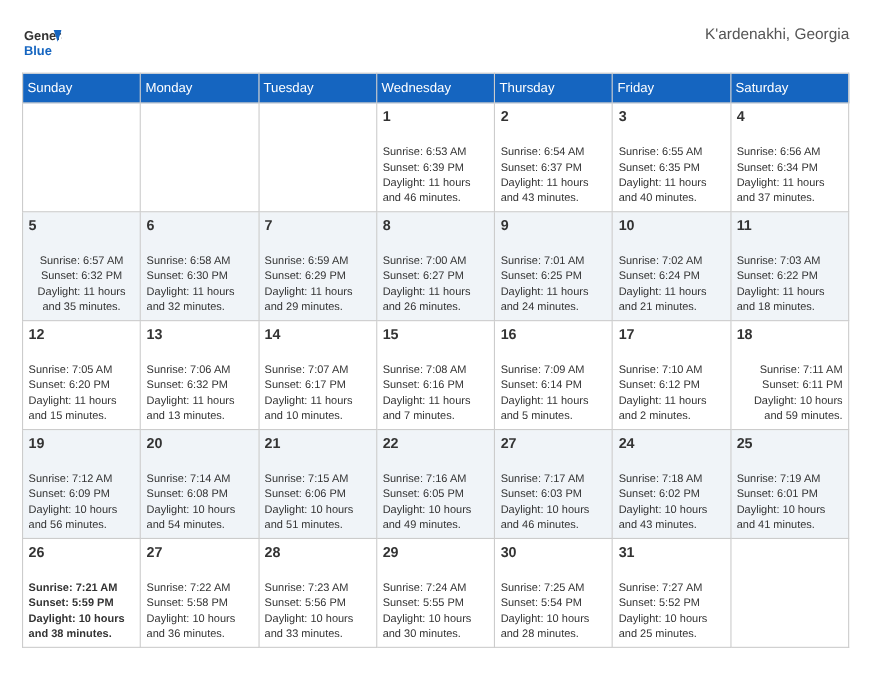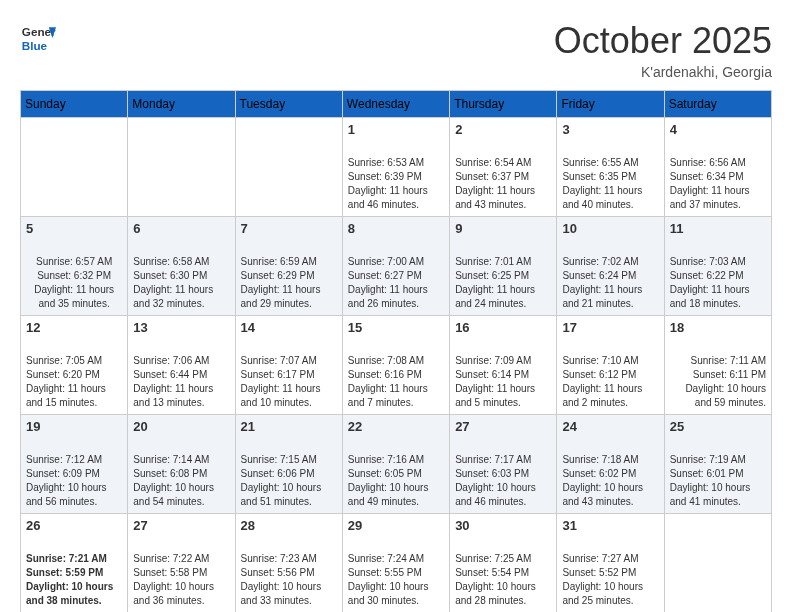--- a/index.html
+++ b/index.html
@@ -38,21 +38,21 @@
       color: #555;
       margin-top: 2px;
     }
     .calendar {
       width: 100%;
       border-collapse: collapse;
       font-size: 11px;
     }
     .calendar th {
       background-color: #1565c0;
-      color: #000000;
+      color: #ffffff;
       padding: 6px 4px;
       text-align: left;
       font-size: 12px;
       font-weight: normal;
       border: 1px solid #ccc;
     }
     .calendar td {
       border: 1px solid #ccc;
       vertical-align: top;
       padding: 4px 5px;
@@ -90,21 +90,20 @@
 
 <div class="header">
   <div class="logo">
     <svg class="logo-icon" viewBox="0 0 40 40">
       <text x="2" y="18" font-size="13" font-weight="bold" fill="#333">General</text>
       <text x="2" y="33" font-size="13" font-weight="bold" fill="#1565c0">Blue</text>
       <polygon points="32,8 40,8 36,20" fill="#1565c0"></polygon>
     </svg>
   </div>
   <div class="title-block">
-    <div class="month-title">October 2025</div>
     <div class="location">K'ardenakhi, Georgia</div>
   </div>
 </div>
 
 <table class="calendar">
   <thead>
     <tr>
     <th>Sunday</th>
         <th>Monday</th>
         <th>Tuesday</th>
@@ -203,21 +202,21 @@
         <td>
           <div class="day-number">12</div>
           <div class="day-info" style="white-space: pre-line;">Sunrise: 7:05 AM
 Sunset: 6:20 PM
 Daylight: 11 hours
 and 15 minutes.</div>
         </td>
         <td>
           <div class="day-number">13</div>
           <div class="day-info" style="white-space: pre-line;">Sunrise: 7:06 AM
-Sunset: 6:44 PM
+Sunset: 6:32 PM
 Daylight: 11 hours
 and 13 minutes.</div>
         </td>
         <td>
           <div class="day-number">14</div>
           <div class="day-info" style="white-space: pre-line;">Sunrise: 7:07 AM
 Sunset: 6:17 PM
 Daylight: 11 hours
 and 10 minutes.</div>
         </td>

